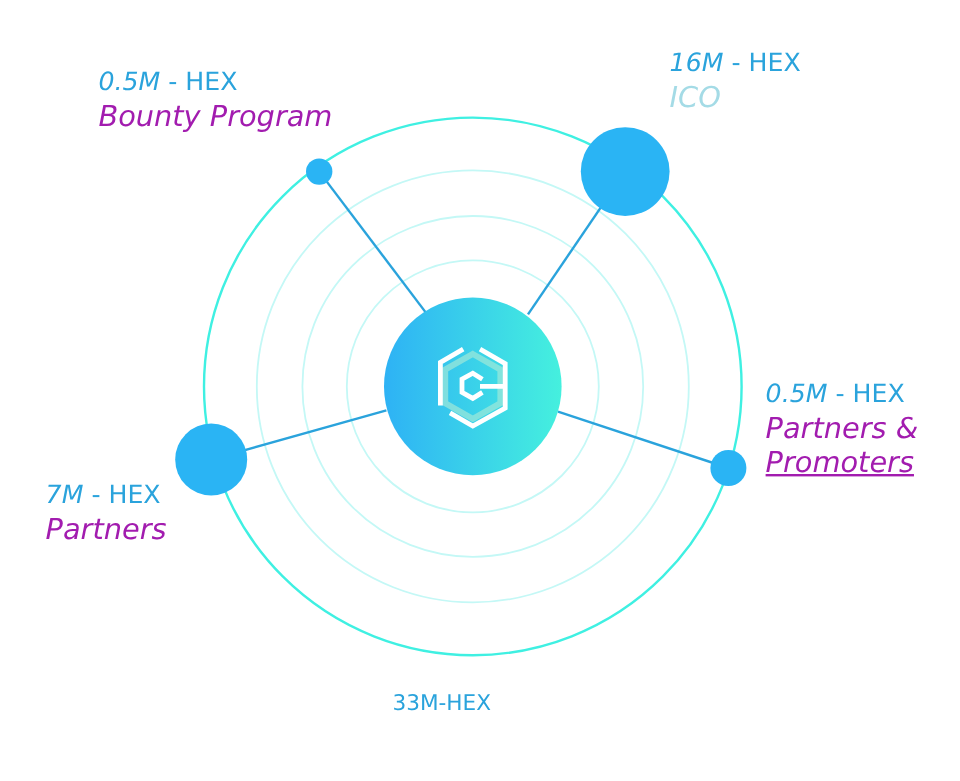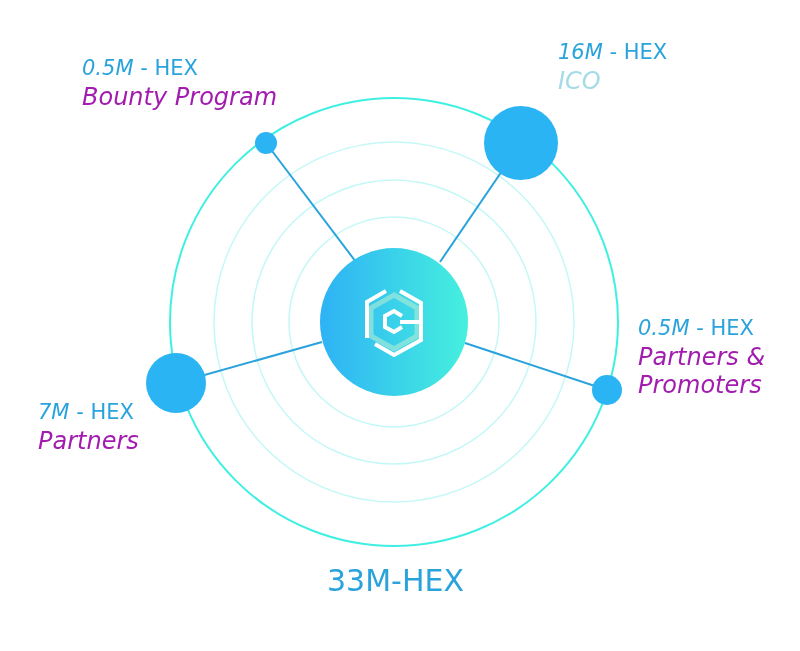--- a/index.html
+++ b/index.html
@@ -3,21 +3,21 @@
 <meta charset="utf-8">
 <style>
   html, body { margin:0; padding:0; background:#ffffff; }
   body { width:800px; height:651px; position:relative; overflow:hidden; font-family:"DejaVu Sans", sans-serif; }
   svg.diagram { position:absolute; left:0; top:0; }
   .lbl { position:absolute; line-height:1; white-space:nowrap; }
   .amt { color:#2aa3dc; font-size:21px; }
   .amt .i { font-style:italic; }
   .name { color:#a21caf; font-size:24px; font-style:italic; margin-top:6px; }
   .name.up { font-style:normal; }
-  .tot .amt { font-size:30px; }
+  .tot .amt { font-size:18px;margin-top:12px; }
   .tot .name { font-size:26px; }
 </style>
 </head>
 <body>
 
 <svg class="diagram" width="800" height="651">
   <defs>
     <linearGradient id="cg" x1="0" y1="0" x2="1" y2="0">
       <stop offset="0" stop-color="#2eb2f5"></stop>
       <stop offset="1" stop-color="#45f0de"></stop>
@@ -52,21 +52,21 @@
 </div>
 
 <div class="lbl" style="left:558px; top:42px;">
   <div class="amt"><span class="i">16M</span><span> - HEX</span></div>
   <div class="name up" style="color:#a4dbe6;"><span style="font-style:italic;">ICO</span></div>
 </div>
 
 <div class="lbl" style="left:638px; top:318px;">
   <div class="amt"><span class="i">0.5M</span><span> - HEX</span></div>
   <div class="name">Partners &amp;</div>
-  <div class="name" style="margin-top:4px;">Promoters</div>
+  <div class="name" style="margin-top:4px;text-decoration:underline;">Promoters</div>
 </div>
 
 <div class="lbl" style="left:38px; top:402px;">
   <div class="amt"><span class="i">7M</span><span> - HEX</span></div>
   <div class="name">Partners</div>
 </div>
 
 <div class="lbl tot" style="left:322px; top:566px;">
   <div class="amt" style="padding-left:5px;"><span>33M</span><span>-HEX</span></div>
 </div>

